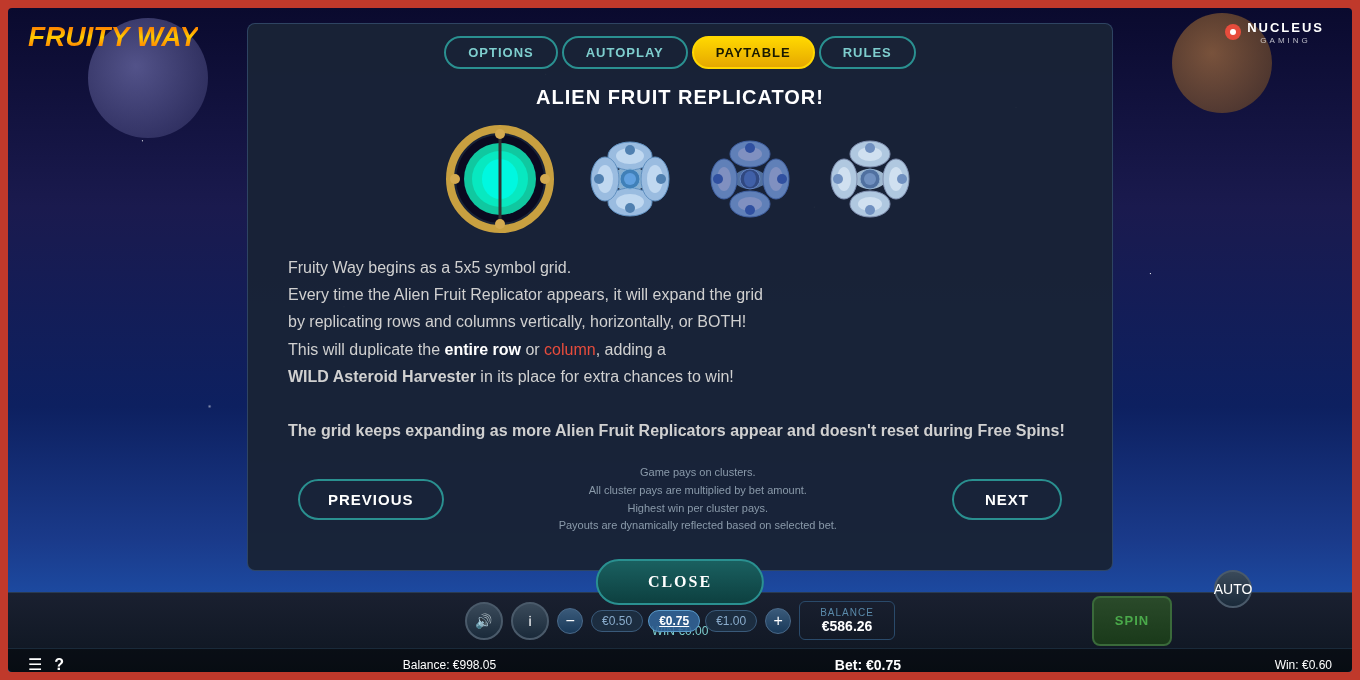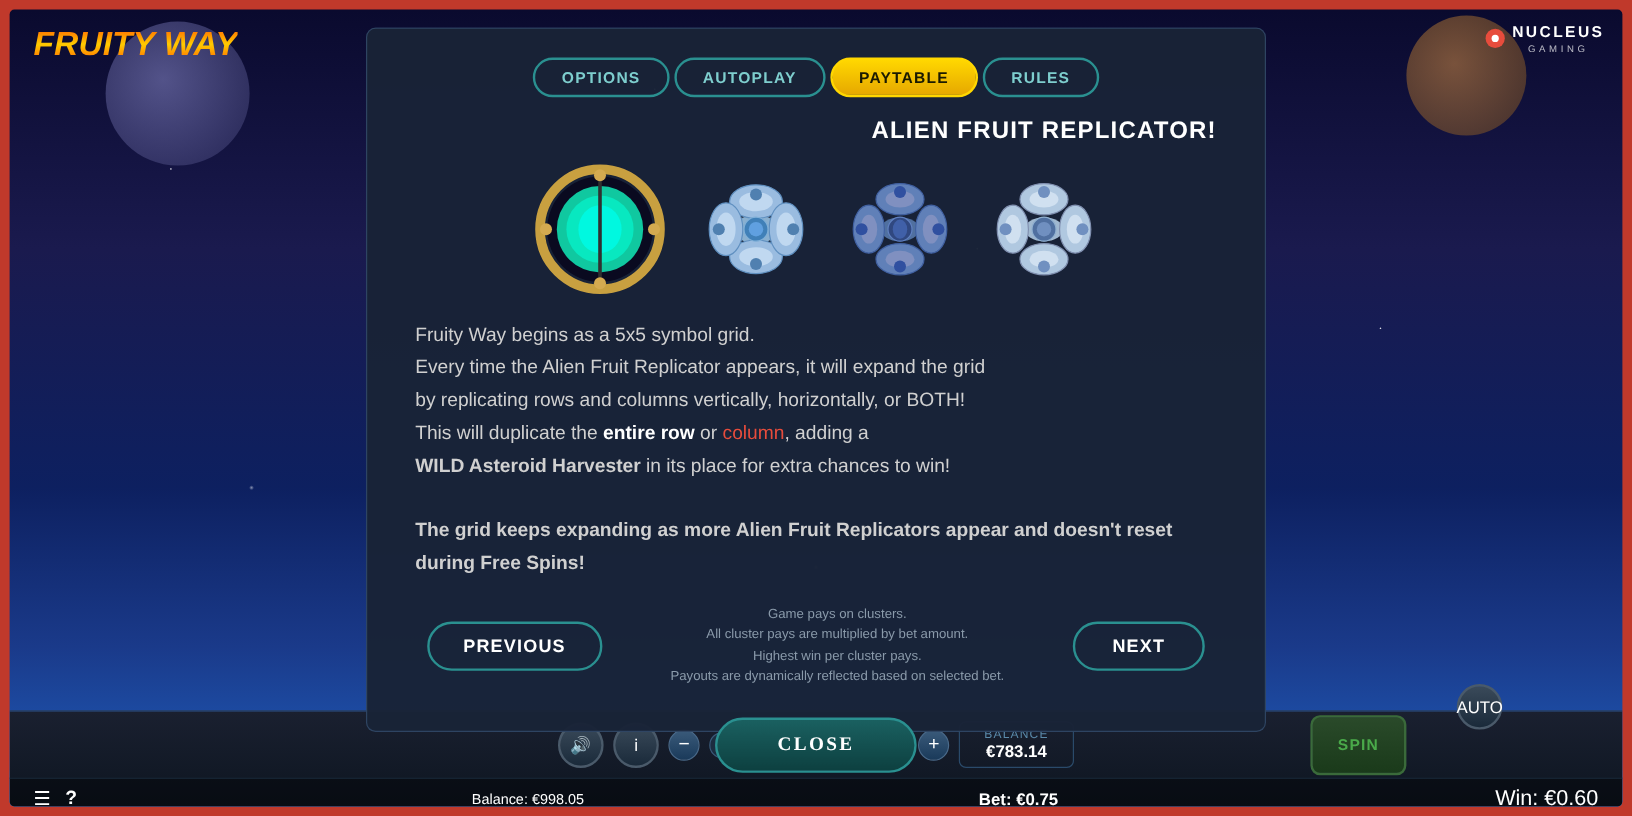--- a/index.html
+++ b/index.html
@@ -39,21 +39,21 @@
         radial-gradient(1px 1px at 75% 15%, white 0%, transparent 100%),
         radial-gradient(1px 1px at 85% 40%, white 0%, transparent 100%),
         radial-gradient(2px 2px at 15% 60%, rgba(255,255,255,0.5) 0%, transparent 100%),
         radial-gradient(2px 2px at 50% 70%, rgba(255,255,255,0.4) 0%, transparent 100%);
     }
 
     
     .nucleus-logo {
       position: absolute;
       top: 10px;
-      right: 15px;
+      right: 28px;
       display: flex;
       align-items: center;
       gap: 6px;
       z-index: 10;
     }
     .nucleus-circle {
       width: 16px;
       height: 16px;
       background: #e74c3c;
       border-radius: 50%;
@@ -109,22 +109,22 @@
       align-items: flex-start;
       justify-content: center;
       padding-top: 15px;
       z-index: 20;
     }
 
     .modal {
       background: rgba(25, 35, 55, 0.97);
       border: 1px solid rgba(100, 150, 200, 0.3);
       border-radius: 8px;
-      width: 750px;
-      padding: 12px 0 20px 0;
+      width: 866px;
+      padding: 0 0 20px 0;
       position: relative;
     }
 
     
     .tabs {
       display: flex;
       justify-content: center;
       gap: 4px;
       padding: 12px 15px 12px;
       background: transparent;
@@ -148,21 +148,21 @@
       border-color: #ffd700;
       color: #1a1a00;
     }
 
     
     .modal-content {
       padding: 5px 40px 15px;
     }
 
     .modal-title {
-      text-align: right;
+      text-align: center;
       color: white;
       font-size: 20px;
       font-weight: bold;
       letter-spacing: 1px;
       margin-bottom: 15px;
     }
 
     
     .symbols-row {
       display: flex;
@@ -396,21 +396,21 @@
     }
 
     .status-bet {
       color: white;
       font-size: 14px;
       font-weight: bold;
     }
 
     .status-win {
       color: white;
-      font-size: 18px;
+      font-size: 12px;
       margin-left: 35px;
     }
 
     
     .ocean-bar {
       position: absolute;
       bottom: 0;
       left: 0;
       right: 0;
       height: 30px;
@@ -639,21 +639,21 @@
         <div class="bet-amounts">
           <div class="bet-chip">€0.50</div>
           <div class="bet-chip selected">€0.75</div>
           <div class="bet-chip">€1.00</div>
         </div>
 
         <div class="pm-btn">+</div>
 
         <div class="balance-group">
           <span class="balance-label">BALANCE</span>
-          <span class="balance-value">€783.14</span>
+          <span class="balance-value">€586.26</span>
         </div>
 
         <button class="spin-button">SPIN</button>
         <div class="control-icon" style="position: absolute; right: 100px; bottom: 40px;">
           <span>AUTO</span>
         </div>
       </div>
 
       <div class="status-bar">
         <div class="status-left">

